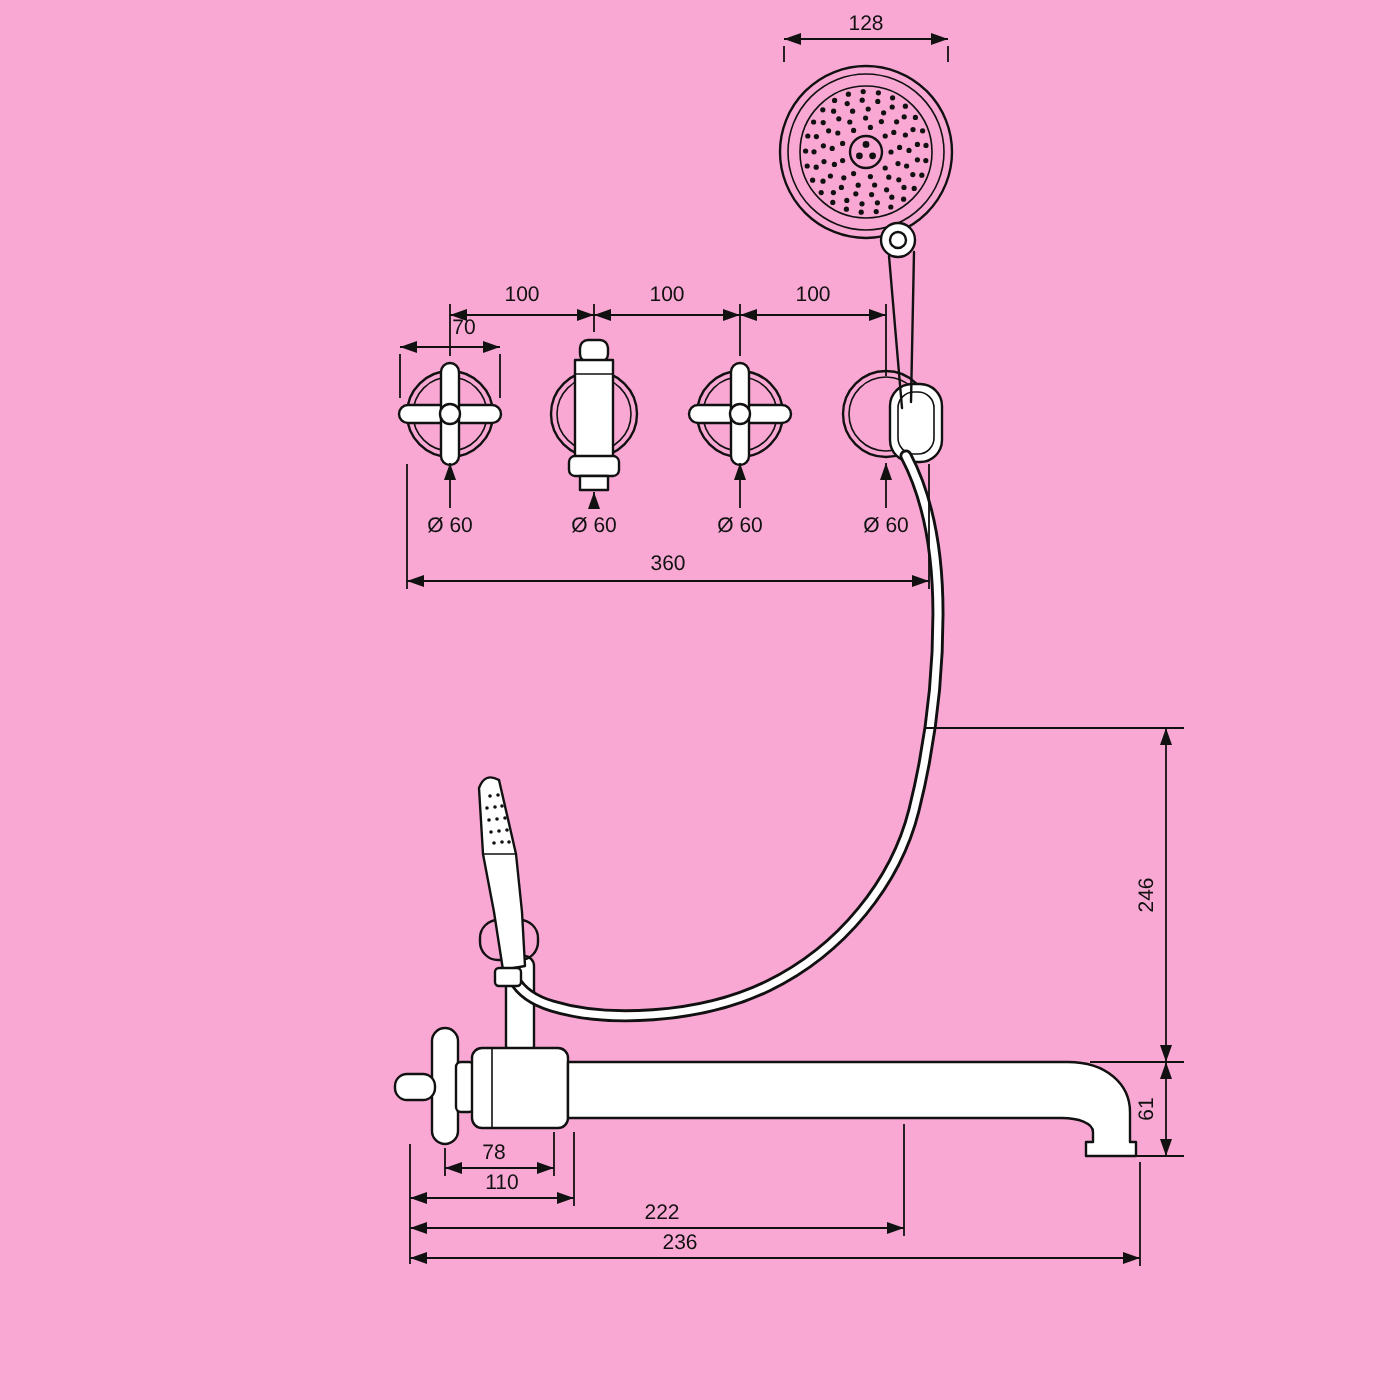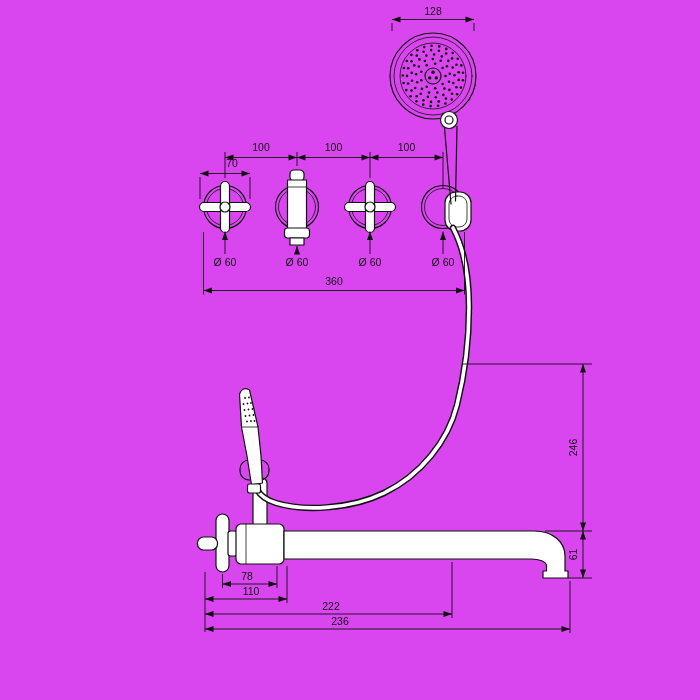--- a/index.html
+++ b/index.html
@@ -1,16 +1,16 @@
 <!DOCTYPE html>
 <html><head>
 <meta charset="utf-8">
 <style>
   html,body{margin:0;padding:0;background:#ffffff;}
-  .stage{width:700px;height:700px;background:#d946ef;position:relative;font-family:"Liberation Sans",sans-serif;}
+  .stage{width:700px;height:700px;background:#f9a8d4;position:relative;font-family:"Liberation Sans",sans-serif;}
   svg{display:block;}
   .o{fill:none;stroke:#111;stroke-width:1.2;stroke-linecap:round;stroke-linejoin:round;}
   .of{fill:#fff;stroke:#111;stroke-width:1.2;stroke-linejoin:round;}
   .thin{stroke-width:.8;}
   .d{fill:none;stroke:#111;stroke-width:.9;}
   .hoseO{fill:none;stroke:#111;stroke-width:6.5;stroke-linecap:round;}
   .hoseI{fill:none;stroke:#fff;stroke-width:3.6;stroke-linecap:round;}
   text.dim{font-family:"Liberation Sans",sans-serif;font-size:10.5px;fill:#111;}
 </style>
 </head>

